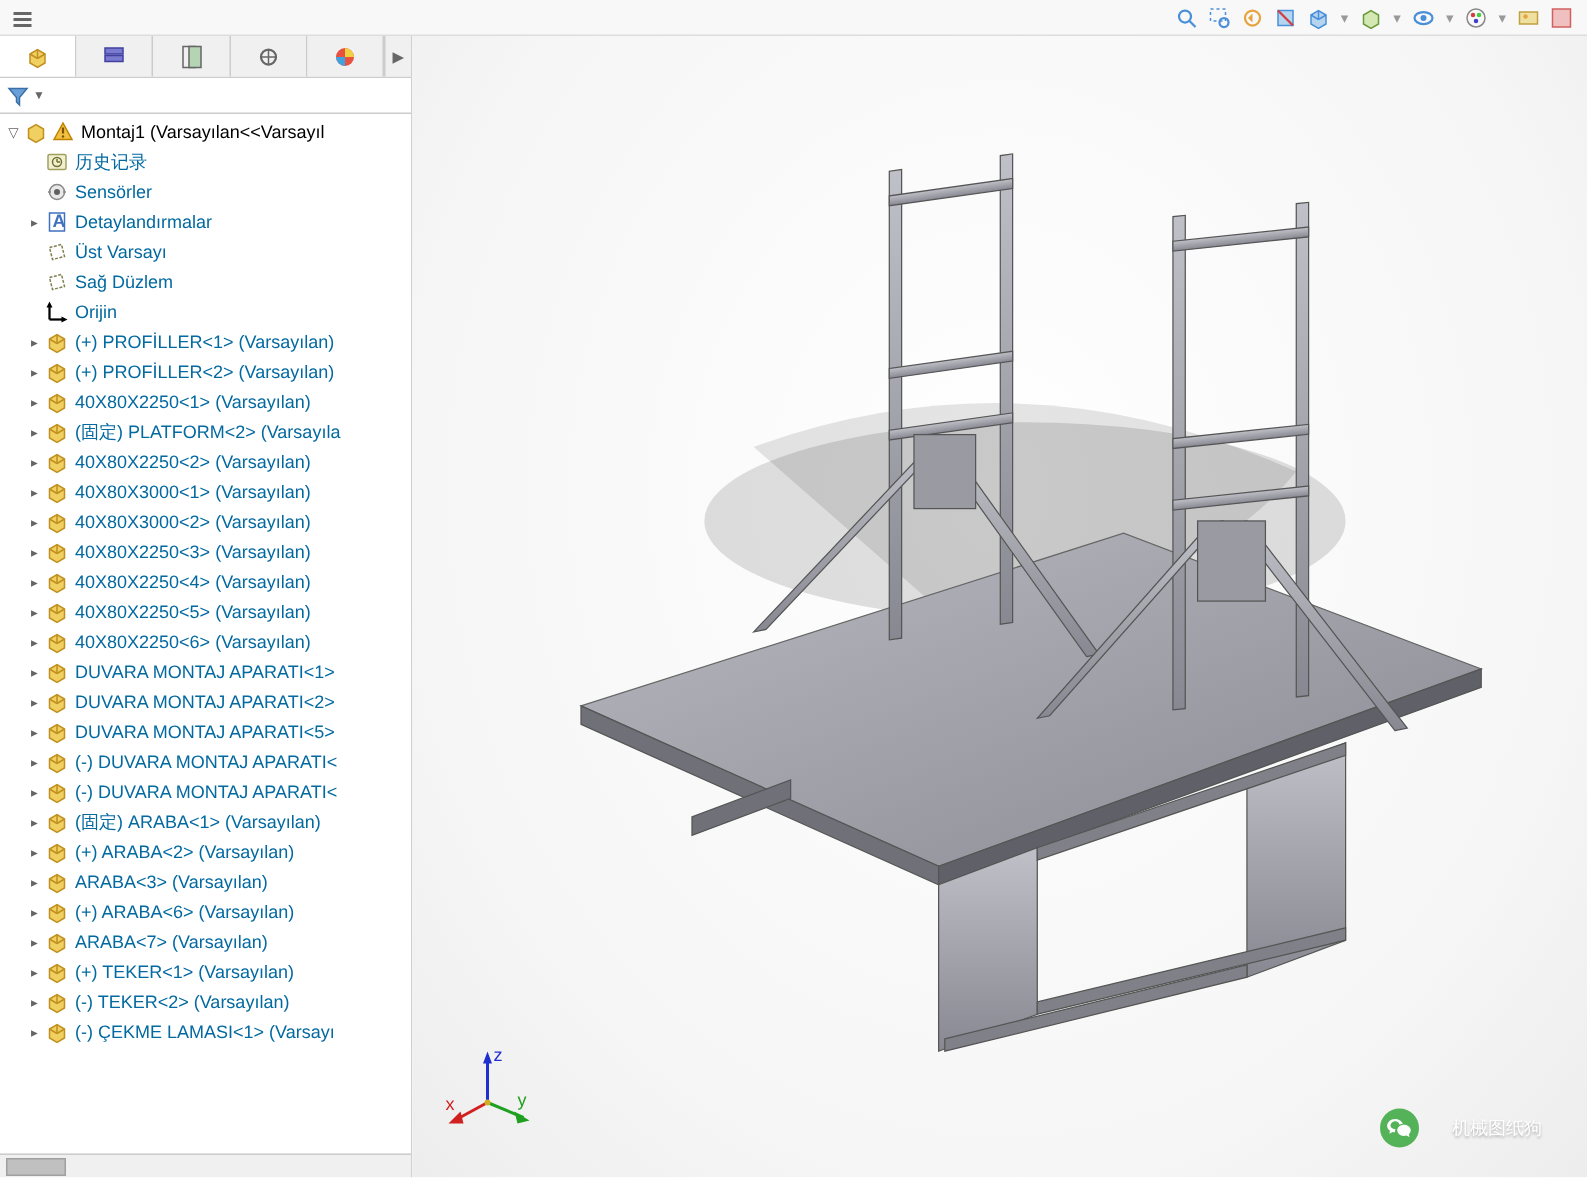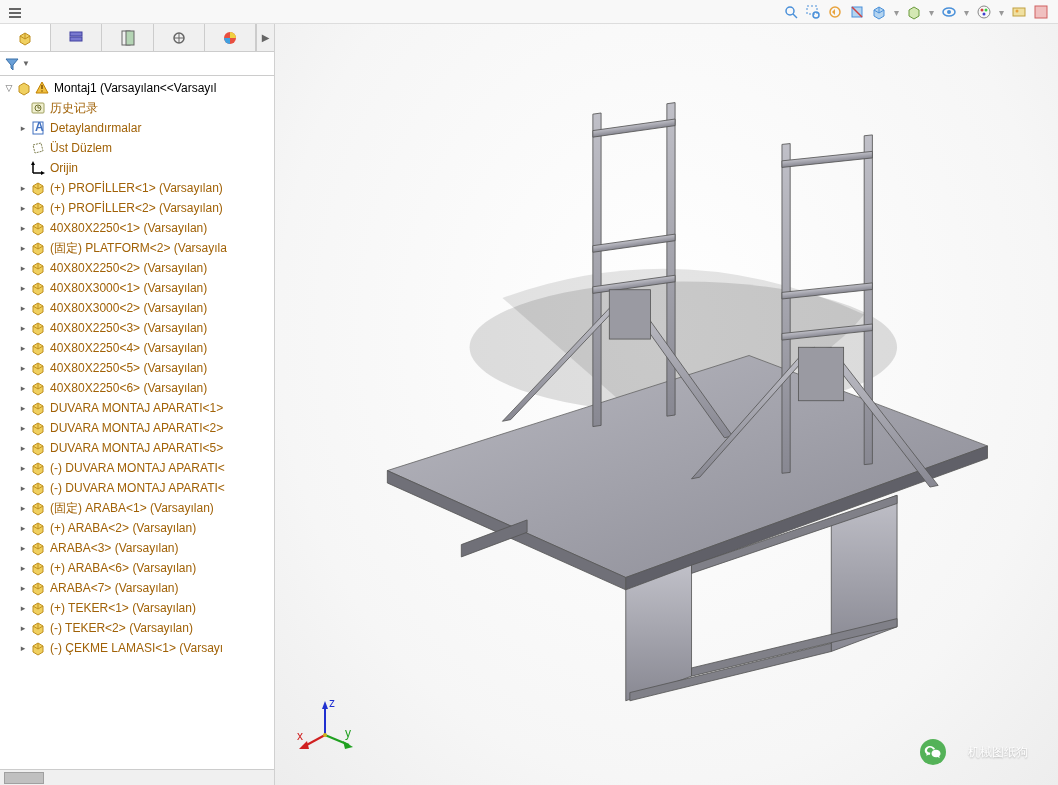--- a/index.html
+++ b/index.html
@@ -21,21 +21,21 @@
 .filter-row { height: 24px; border-bottom: 1px solid #ccc; display: flex; align-items: center; padding: 0 4px; }
 .filter-icon { display: flex; align-items: center; gap: 2px; cursor: pointer; }
 
 .tree { flex: 1; overflow-y: auto; overflow-x: hidden; padding: 2px 0; position: relative; }
 .tree::-webkit-scrollbar { width: 16px; height: 16px; }
 .tree::-webkit-scrollbar-track { background: #f0f0f0; }
 .tree::-webkit-scrollbar-thumb { background: #c0c0c0; border: 1px solid #a0a0a0; }
 .tree-node { display: flex; align-items: center; height: 20px; padding-left: 4px; cursor: pointer; white-space: nowrap; }
 .tn-expand { width: 10px; height: 10px; display: flex; align-items: center; justify-content: center; color: #666; font-size: 9px; margin-right: 2px; }
 .tn-icon { width: 16px; height: 16px; margin-right: 4px; display: inline-flex; align-items: center; justify-content: center; }
-.tn-label { color: #a16207; }
+.tn-label { color: #0369a1; }
 .tn-root { color: #000000; }
 .indent-1 { padding-left: 18px; }
 
 .viewport { flex: 1; position: relative; background: #ffffff; overflow: hidden; }
 .viewport-gradient { position: absolute; inset: 0; background: radial-gradient(ellipse at 50% 40%, #ffffff 0%, #f6f6f6 70%, #ededed 100%); }
 .triad { position: absolute; left: 20px; bottom: 30px; width: 60px; height: 60px; }
 .scroll-h { height: 16px; border-top: 1px solid #ccc; background: #f0f0f0; display: flex; align-items: center; }
 .scroll-h-thumb { width: 40px; height: 12px; background: #c0c0c0; border: 1px solid #a0a0a0; margin-left: 4px; }
 
 .watermark { position: absolute; right: 30px; bottom: 20px; display: flex; align-items: center; gap: 22px; color: #fff; font-size: 18px; font-weight: 500; opacity: 0.95; text-shadow: 0 1px 2px rgba(0,0,0,0.3); }
@@ -207,37 +207,58 @@
               <svg width="16" height="16">
                 <rect x="2" y="3" width="12" height="10" rx="1" fill="#f0f0d0" stroke="#a0a060"></rect>
                 <circle cx="8" cy="8" r="3" fill="none" stroke="#707030"></circle>
                 <line x1="8" y1="8" x2="8" y2="6" stroke="#707030"></line>
                 <line x1="8" y1="8" x2="10" y2="8" stroke="#707030"></line>
               </svg>
             </span>
             <span class="tn-label">历史记录</span>
           </div>
           <div class="tree-node indent-1">
+            <span class="tn-expand"></span>
+            <span class="tn-icon">
+              <svg width="16" height="16">
+                <circle cx="8" cy="8" r="5" fill="#e8e8e8" stroke="#888"></circle>
+                <circle cx="8" cy="8" r="2" fill="#606060"></circle>
+                <line x1="2" y1="8" x2="4" y2="8" stroke="#888"></line>
+                <line x1="12" y1="8" x2="14" y2="8" stroke="#888"></line>
+              </svg>
+            </span>
+            <span class="tn-label">Sensörler</span>
+          </div>
+          <div class="tree-node indent-1">
             <span class="tn-expand">▸</span>
             <span class="tn-icon">
               <svg width="16" height="16">
                 <rect x="3" y="2" width="10" height="12" fill="#fff" stroke="#4070c0"></rect>
                 <text x="5" y="11" font-size="9" fill="#4070c0" font-weight="bold">A</text>
               </svg>
             </span>
             <span class="tn-label">Detaylandırmalar</span>
           </div>
           <div class="tree-node indent-1">
             <span class="tn-expand"></span>
             <span class="tn-icon">
               <svg width="16" height="16">
                 <path d="M3 5 L11 3 L13 11 L5 13 Z" fill="none" stroke="#808050" stroke-width="1" stroke-dasharray="2 1"></path>
               </svg>
             </span>
-            <span class="tn-label">Üst Düzlem</span>
+            <span class="tn-label">Üst Varsayı</span>
+          </div>
+          <div class="tree-node indent-1">
+            <span class="tn-expand"></span>
+            <span class="tn-icon">
+              <svg width="16" height="16">
+                <path d="M3 5 L11 3 L13 11 L5 13 Z" fill="none" stroke="#808050" stroke-width="1" stroke-dasharray="2 1"></path>
+              </svg>
+            </span>
+            <span class="tn-label">Sağ Düzlem</span>
           </div>
           <div class="tree-node indent-1">
             <span class="tn-expand"></span>
             <span class="tn-icon">
               <svg width="16" height="16">
                 <line x1="3" y1="13" x2="3" y2="3" stroke="#000" stroke-width="1.5"></line>
                 <line x1="3" y1="13" x2="13" y2="13" stroke="#000" stroke-width="1.5"></line>
                 <polygon points="3,1 1,5 5,5" fill="#000"></polygon>
                 <polygon points="15,13 11,11 11,15" fill="#000"></polygon>
               </svg>

